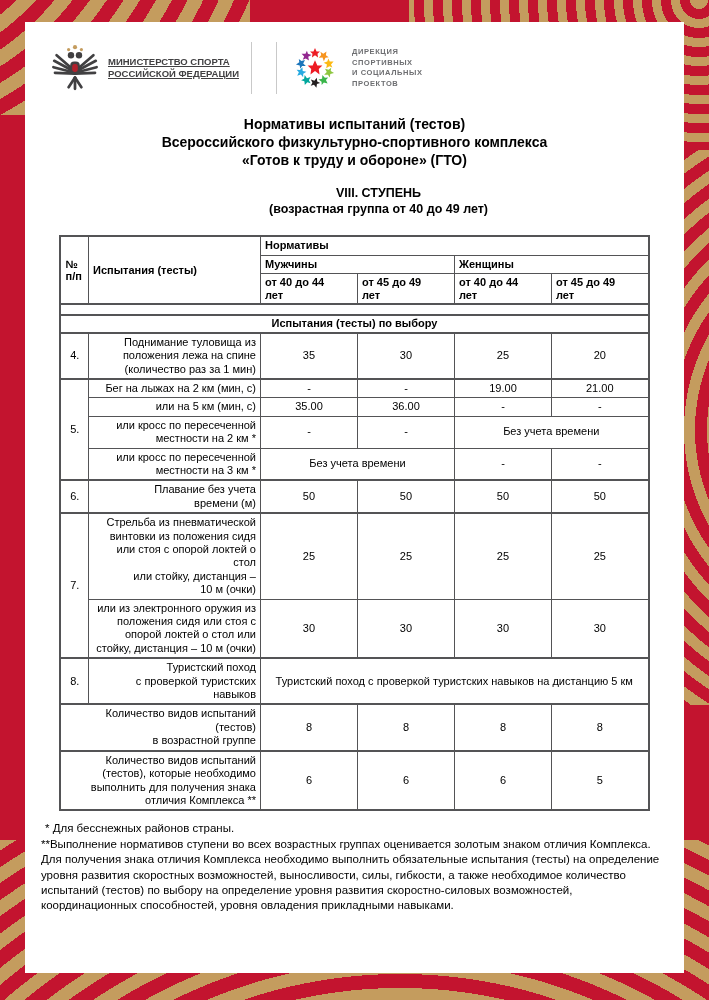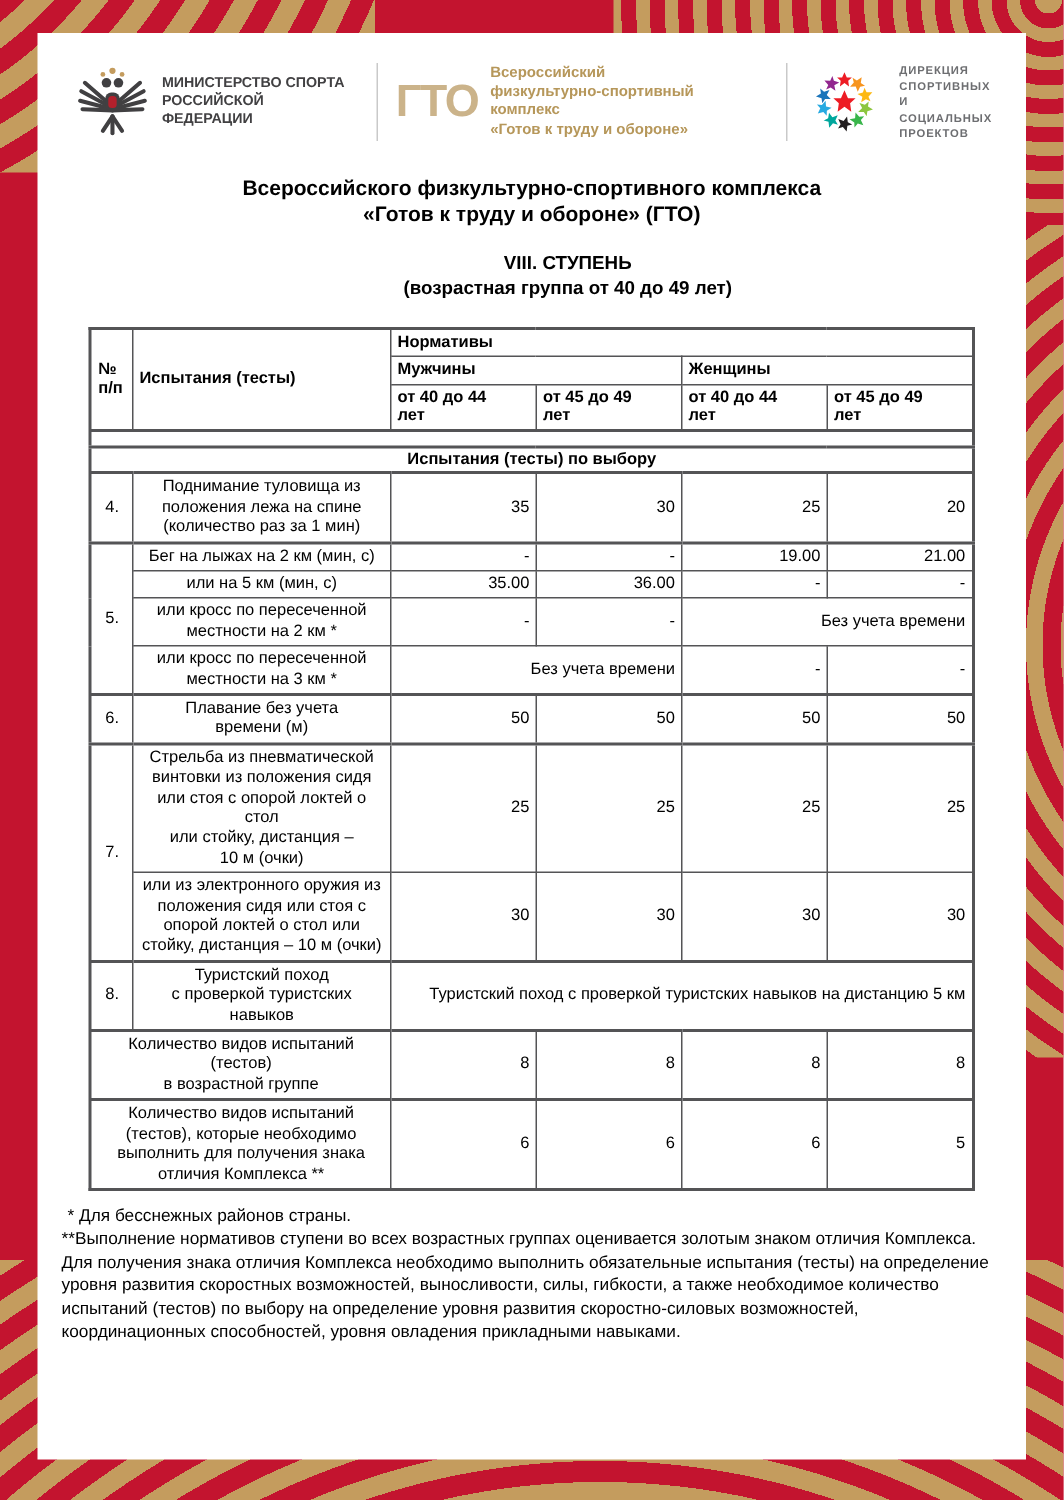--- a/index.html
+++ b/index.html
@@ -15,39 +15,39 @@
   .deco-r { right:0; top:150px; width:60px; height:555px;
     background: repeating-radial-gradient(circle at 230px 280px, #C49C5E 0 11px, #C3142F 11px 23px); }
   .deco-b { left:0; bottom:0; width:709px; height:160px;
     background: repeating-radial-gradient(circle at 400px 620px, #C49C5E 0 13px, #C3142F 13px 27px); }
 
   .card { position:absolute; left:25px; top:22px; width:659px; height:951px; background:#FFFFFF; }
 
   
   .hdr { display:flex; align-items:center; padding:20px 14px 0 26px; }
   .logo-block { display:flex; align-items:center; }
-  .ministry-text { margin-left:9px; font-size:9.5px; font-weight:bold; color:#414042; line-height:1.25; white-space:pre-line; }
+  .ministry-text { margin-left:9px; font-size:9.5px; font-weight:bold; color:#414042; line-height:1.25; white-space:pre-line;text-decoration:underline; }
   .vdiv { width:1px; height:52px; background:#C9C9C9; margin:0 12px; flex:none; }
   .gto-letters { font-size:30px; font-weight:bold; color:#CBB38A; letter-spacing:-1px; line-height:1; }
   .gto-text { margin-left:8px; font-size:10px; font-weight:bold; color:#B6975A; line-height:1.25; white-space:pre-line; }
   .dir-text { margin-left:11px; font-size:7.5px; font-weight:bold; color:#6D6E71; letter-spacing:0.6px; line-height:1.4; white-space:pre-line; }
 
   
   .title-wrap { text-align:center; margin-top:22px; color:#000; }
   .title-main { font-size:14px; font-weight:bold; line-height:1.28; }
   .title-stage { font-size:12.5px; font-weight:bold; margin-top:15px; line-height:1.3;margin-left:48px; }
 
   
   table { border-collapse:collapse; table-layout:fixed; width:588px; margin:18px auto 0; font-size:11px; color:#000; border:2px solid #545456; }
   td { border:1px solid #545456; padding:2px 4px; vertical-align:middle; line-height:1.22; }
   tr.grp > td { border-top-width:2px; }
   .hc { font-weight:bold; }
-  .name { text-align:center; white-space:pre-line; }
+  .name { text-align:right; white-space:pre-line; }
   .num { text-align:center; }
-  .val { text-align:right; }
+  .val { text-align:center; }
   .sec td { font-weight:bold; text-align:center; padding:1px 2px;margin-left:29px; }
   .gap td { height:9px; padding:0; }
   .ages { line-height:1.15; white-space:pre-line; }
 
   
   .notes { margin:10px 14px 0 16px; font-size:11.5px; line-height:1.34; color:#000; }
   .notes .n { white-space:pre-line; }
   .n1 { padding-left:4px; }
 </style>
 </head>
@@ -84,26 +84,20 @@
           <circle cx="38" cy="9" r="2" fill="#C49C5E"></circle>
           <rect x="24" y="24" width="12" height="16" rx="5" fill="#414042"></rect>
           <rect x="26.5" y="27" width="7" height="10" rx="3" fill="#B3202C"></rect>
         </svg>
         <div class="ministry-text">МИНИСТЕРСТВО СПОРТА
 РОССИЙСКОЙ ФЕДЕРАЦИИ</div>
       </div>
 
       <div class="vdiv"></div>
 
-      <div class="logo-block">
-        <div class="gto-letters">ГТО</div>
-        <div class="gto-text">Всероссийский
-физкультурно-спортивный комплекс
-«Готов к труду и обороне»</div>
-      </div>
 
       <div class="vdiv"></div>
 
       <div class="logo-block">
         <svg width="52" height="52" viewBox="0 0 60 60">
           <g>
             <g transform="translate(30,13)">
                 <path d="M0,-6 L1.8,-1.9 L5.7,-1.9 L2.9,0.7 L3.5,5 L0,2.4 L-3.5,5 L-2.9,0.7 L-5.7,-1.9 L-1.8,-1.9 Z" fill="#ED1C24"></path>
               </g>
             <g transform="translate(40,16) rotate(33)">
@@ -140,20 +134,21 @@
         </svg>
         <div class="dir-text">ДИРЕКЦИЯ
 СПОРТИВНЫХ
 И СОЦИАЛЬНЫХ
 ПРОЕКТОВ</div>
       </div>
     </div>
 
     <div class="title-wrap">
       <div class="title-main">
+        <div>Нормативы испытаний (тестов)</div>
         <div>Всероссийского физкультурно-спортивного комплекса</div>
         <div>«Готов к труду и обороне» (ГТО)</div>
       </div>
       <div class="title-stage">
         <div>VIII. СТУПЕНЬ</div>
         <div>(возрастная группа от 40 до 49 лет)</div>
       </div>
     </div>
 
     <table>

